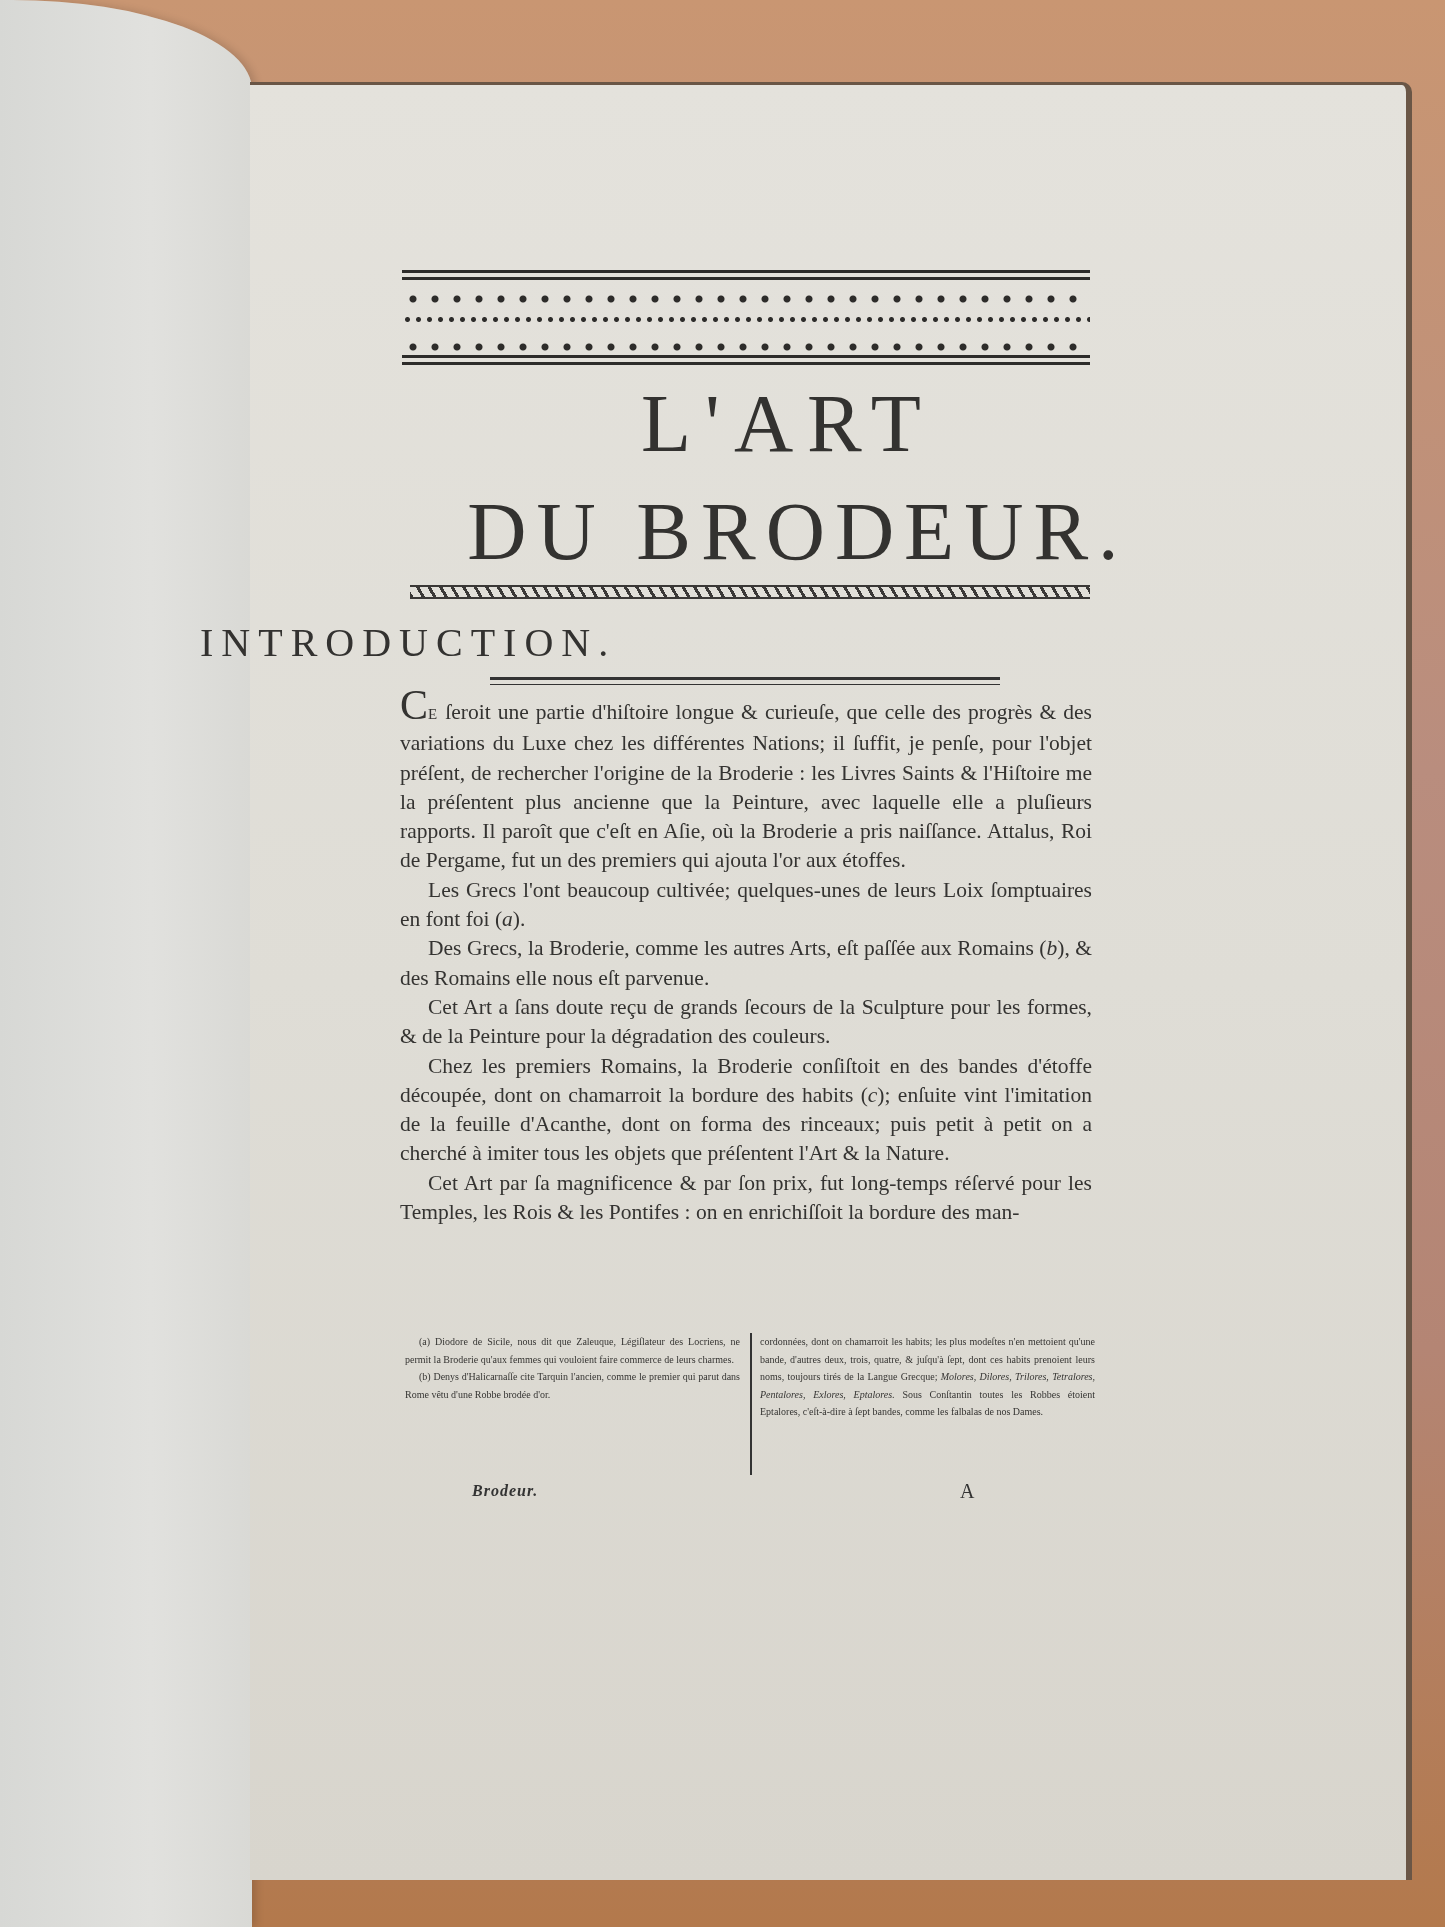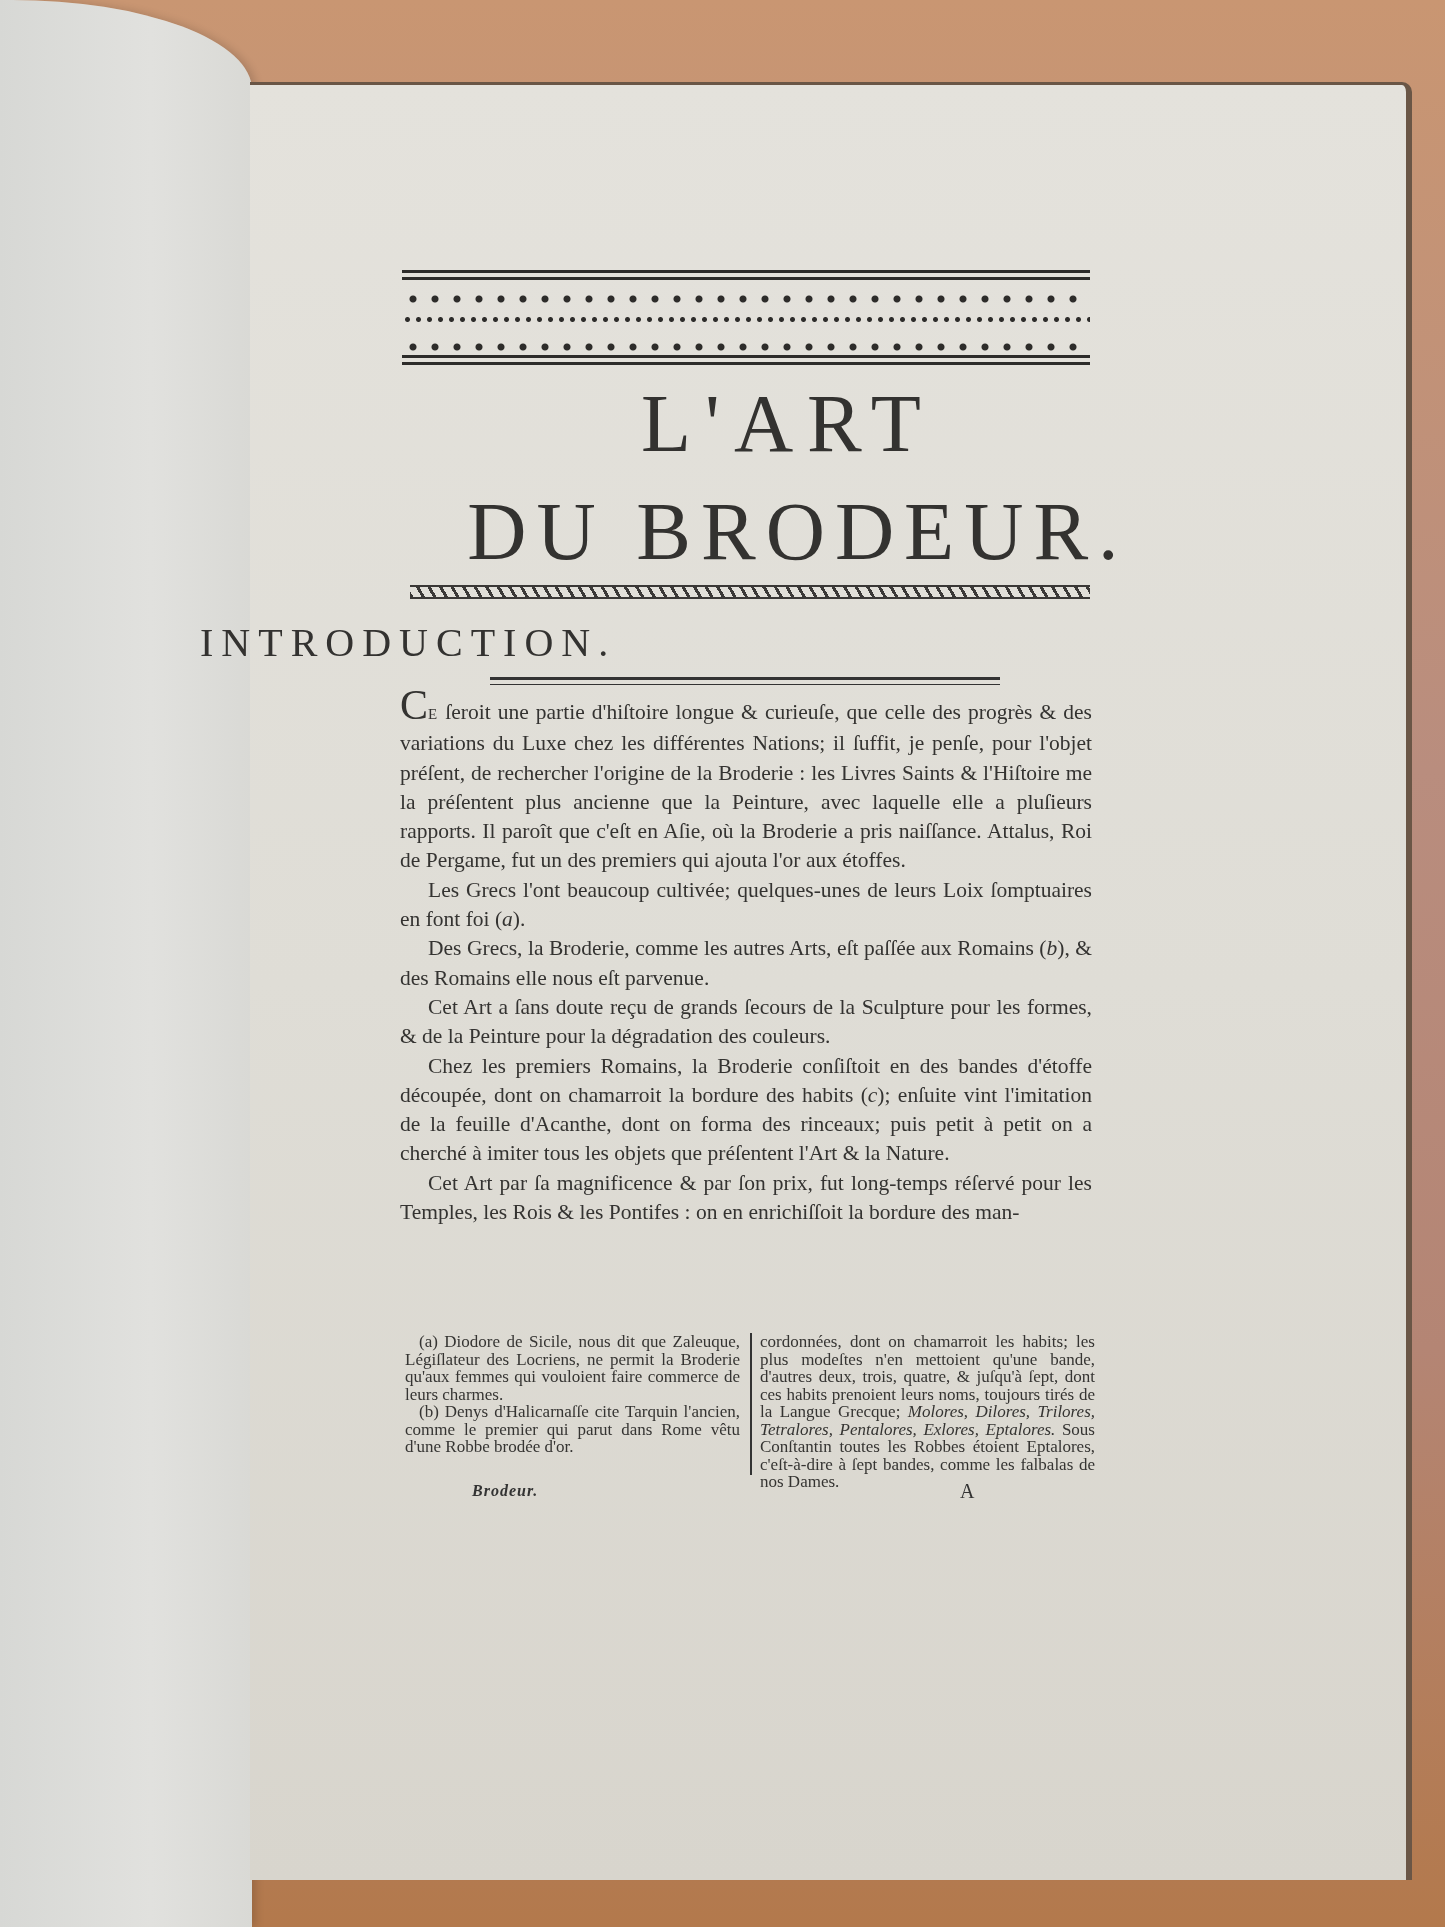--- a/index.html
+++ b/index.html
@@ -53,21 +53,21 @@
   .body-text {
     position:absolute; left:150px; top:610px; width:692px;
     font-size:21.5px; line-height:29.3px; color:#343331; text-align:justify;
   }
   .body-text p { margin:0; text-indent:28px; }
   .body-text p.first { text-indent:0; }
   .dropcap { font-size:42px; line-height:20px; }
   .smallcaps { font-size:15px; letter-spacing:1px; }
   .footnotes {
     position:absolute; left:155px; top:1248px; width:690px; display:flex;
-    font-size:17px; line-height:17.5px; color:#353432;
+    font-size:10px; line-height:17.5px; color:#353432;
   }
   .fn-col { width:335px; text-align:justify; }
   .fn-col p { margin:0; text-indent:14px; }
   .fn-col p.cont { text-indent:0; }
   .fn-divider { width:2px; background:#333; margin:0 8px 0 10px; height:142px; }
   .footer-sig {
     position:absolute; left:222px; top:1397px; font-style:italic; font-size:16px;
     letter-spacing:1px; color:#333; font-weight:bold;
   }
   .footer-mark {

